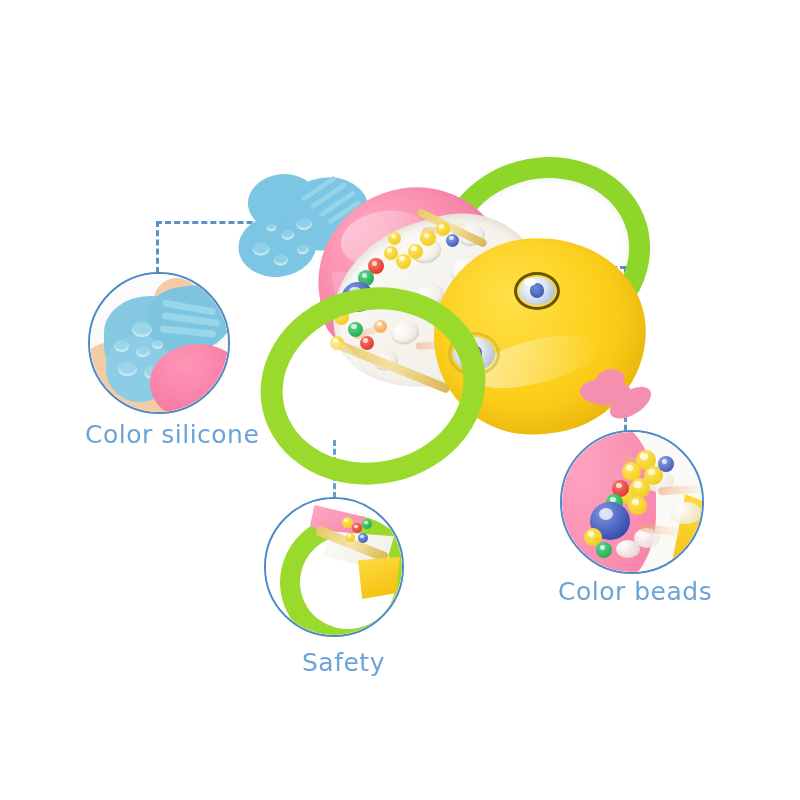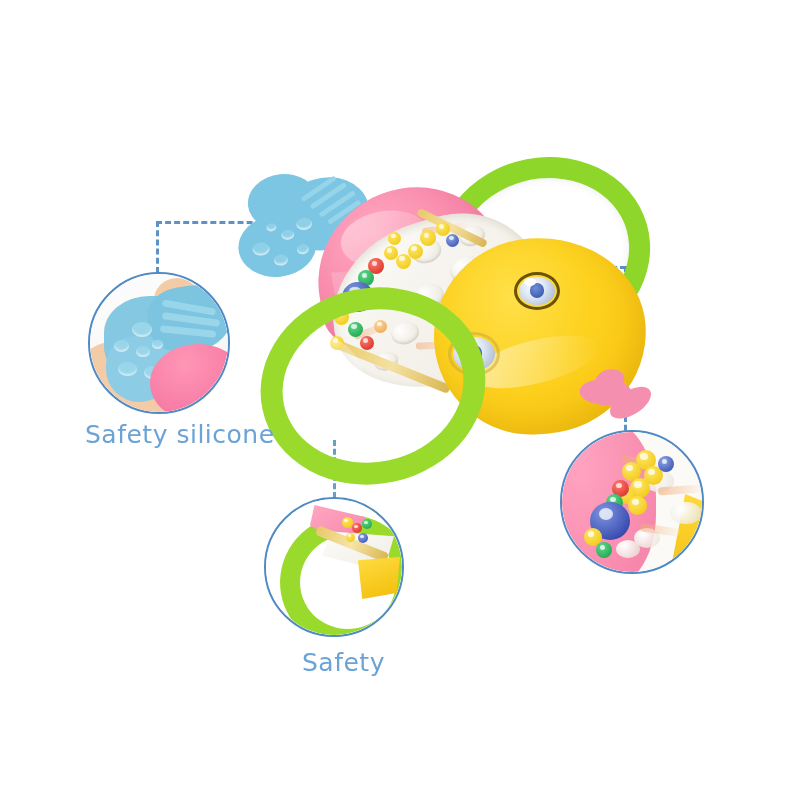--- a/index.html
+++ b/index.html
@@ -293,21 +293,21 @@
       <div class="sil-bump" style="left:42px;top:48px;width:20px;height:15px;"></div>
       <div class="sil-bump" style="left:24px;top:66px;width:15px;height:12px;"></div>
       <div class="sil-bump" style="left:46px;top:72px;width:14px;height:11px;"></div>
       <div class="sil-bump" style="left:28px;top:88px;width:19px;height:14px;"></div>
       <div class="sil-bump" style="left:54px;top:92px;width:16px;height:13px;"></div>
       <div class="sil-bump" style="left:62px;top:66px;width:11px;height:9px;"></div>
 
       <div class="sil-pink" style="left:60px;top:70px;width:96px;height:78px;"></div>
     </div>
   </div>
-  <div class="caption" style="left:85px;top:420px;">Safety silicone</div>
+  <div class="caption" style="left:85px;top:420px;">Color silicone</div>
 
   <div class="callout" style="left:264px;top:497px;width:136px;height:136px;">
     <div class="inner" style="background:#ffffff;">
       <div class="h-ring" style="left:14px;top:16px;width:96px;height:94px;transform:rotate(-10deg);"></div>
       <div class="h-wedge" style="left:44px;top:6px;width:56px;height:44px;background:linear-gradient(150deg,#ffa8c2,#f481a8);clip-path:polygon(8% 0,100% 28%,62% 100%,0 46%);"></div>
       <div class="h-wedge" style="left:56px;top:28px;width:72px;height:46px;background:linear-gradient(150deg,#fdfdfb,#efece3);clip-path:polygon(14% 10%,100% 20%,86% 96%,0 62%);"></div>
       <div class="h-wedge" style="left:48px;top:40px;width:76px;height:10px;background:linear-gradient(90deg,#e8c86a,#f6e4a6,#d9b653);border-radius:4px;transform:rotate(22deg);"></div>
       <div class="h-wedge" style="left:92px;top:58px;width:42px;height:42px;background:linear-gradient(160deg,#ffdc42,#f2bd08);clip-path:polygon(0 8%,100% 0,92% 86%,10% 100%);"></div>
       <div class="bead" style="left:76px;top:18px;width:11px;height:11px;background:radial-gradient(circle at 36% 30%,#ffe766,#eec409);"></div>
       <div class="bead" style="left:86px;top:24px;width:10px;height:10px;background:radial-gradient(circle at 36% 30%,#ff7a6e,#d4241b);"></div>
@@ -338,14 +338,15 @@
       <div class="bead" style="left:56px;top:54px;width:18px;height:18px;background:radial-gradient(circle at 36% 30%,#ffe766,#eec409);"></div>
       <div class="bead" style="left:66px;top:64px;width:19px;height:19px;background:radial-gradient(circle at 36% 30%,#ffe766,#eec409);"></div>
       <div class="bead" style="left:96px;top:24px;width:16px;height:16px;background:radial-gradient(circle at 36% 30%,#8fa6e8,#2d45a8);"></div>
       <div class="bead" style="left:50px;top:48px;width:17px;height:17px;background:radial-gradient(circle at 36% 30%,#ff7a6e,#d4241b);"></div>
       <div class="bead" style="left:44px;top:62px;width:17px;height:17px;background:radial-gradient(circle at 36% 30%,#5fd98a,#159a45);"></div>
       <div class="bead" style="left:28px;top:70px;width:40px;height:38px;background:radial-gradient(circle at 34% 28%,#7e96e0,#2233a0);"></div>
       <div class="bead" style="left:22px;top:96px;width:18px;height:18px;background:radial-gradient(circle at 36% 30%,#ffe766,#eec409);"></div>
       <div class="bead" style="left:34px;top:110px;width:16px;height:16px;background:radial-gradient(circle at 36% 30%,#5fd98a,#159a45);"></div>
     </div>
   </div>
+  <div class="caption" style="left:558px;top:577px;">Color beads</div>
 
 </div>
 
 </body></html>

